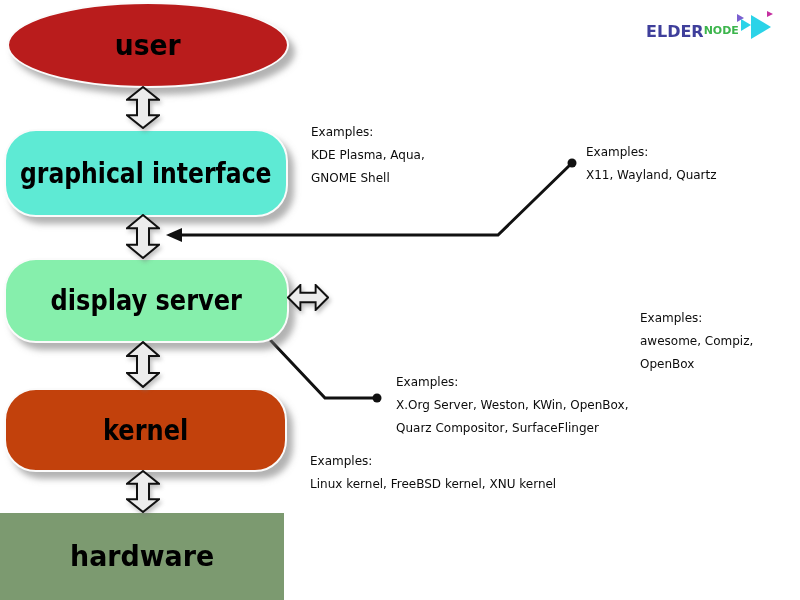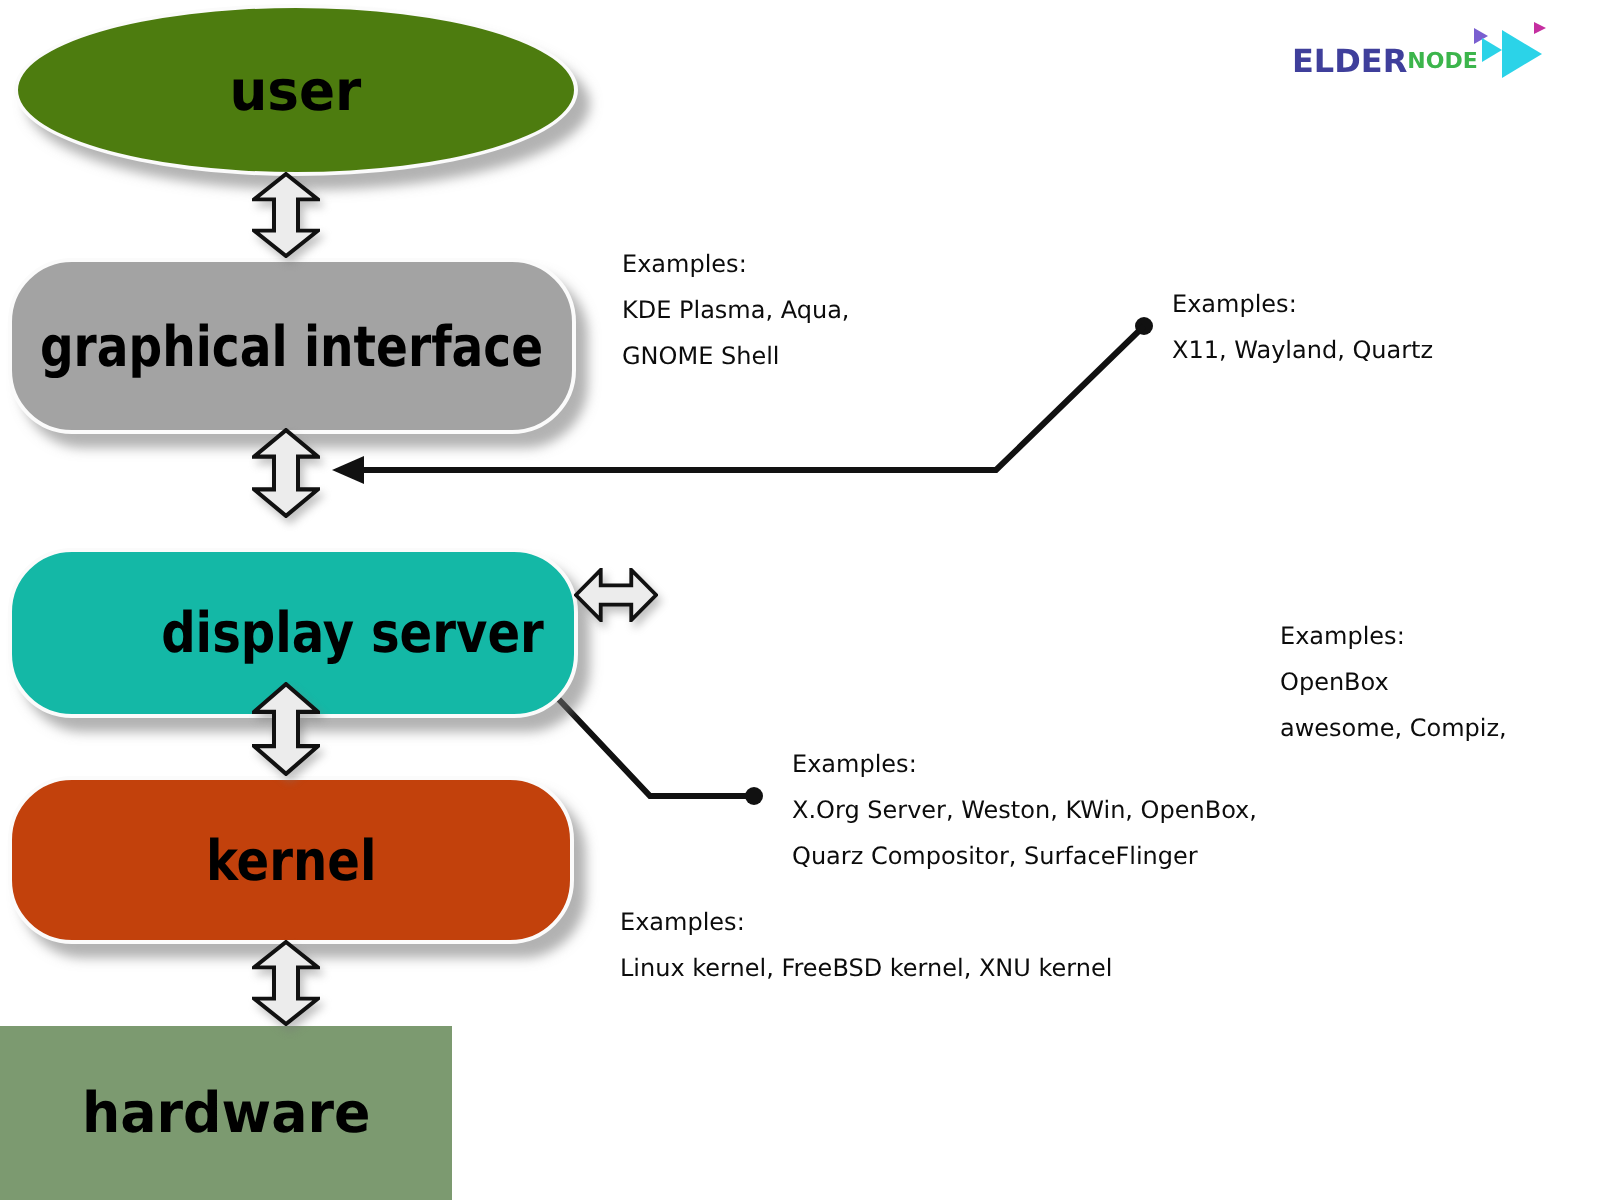--- a/index.html
+++ b/index.html
@@ -13,28 +13,28 @@
     position:absolute; display:flex; align-items:center; justify-content:center;
     font-weight:bold; font-size:28px; color:#000;
   }
   .node .label { display:inline-block; white-space:nowrap; }
   .rounded {
     border-radius:32px; border:2px solid #fbfbfb;
     box-shadow:6px 7px 6px rgba(115,115,115,0.55);
   }
   #node-user {
     left:7px; top:2px; width:278px; height:82px;
-    background:#4d7c0f; border-radius:50%;
+    background:#b91c1c; border-radius:50%;
     border:2px solid #fbfbfb; box-shadow:6px 7px 6px rgba(115,115,115,0.55);
   }
-  #node-graphical-interface { left:4px; top:129px; width:280px; height:84px; background:#a3a3a3; }
-  #node-display-server      { left:4px; top:274px; width:281px; height:81px; background:#14b8a6;justify-content:flex-end; }
+  #node-graphical-interface { left:4px; top:129px; width:280px; height:84px; background:#5eead4; }
+  #node-display-server      { left:4px; top:258px; width:281px; height:81px; background:#86efac; }
   #node-window-manager      { left:330px; top:262px; width:288px; height:75px; background:#80A4DC; }
   #node-kernel              { left:4px; top:388px; width:279px; height:80px; background:#c2410c; }
-  #node-hardware            { left:0px; top:513px; width:226px; height:87px; background:#7C9A70; }
+  #node-hardware            { left:0px; top:513px; width:284px; height:87px; background:#7C9A70; }
 
   .sx84 { transform:scaleX(0.84); }
   .sx86 { transform:scaleX(0.86); }
   .sx95 { transform:scaleX(0.95); }
   .sx96 { transform:scaleX(0.96); }
   .sx98 { transform:scaleX(0.98); }
 
   
   .dbl-arrow { position:absolute; filter:drop-shadow(2px 3px 2px rgba(120,120,120,0.45)); }
   .dbl-arrow path { fill:#ececec; stroke:#111; stroke-width:2; }
@@ -126,22 +126,22 @@
     <div>GNOME Shell</div>
   </div>
 
   <div class="ann" style="left:586px;top:141px">
     <div>Examples:</div>
     <div>X11, Wayland, Quartz</div>
   </div>
 
   <div class="ann" style="left:640px;top:307px">
     <div>Examples:</div>
+    <div>awesome, Compiz,</div>
     <div>OpenBox</div>
-    <div>awesome, Compiz,</div>
   </div>
 
   <div class="ann" style="left:396px;top:371px">
     <div>Examples:</div>
     <div>X.Org Server, Weston, KWin, OpenBox,</div>
     <div>Quarz Compositor, SurfaceFlinger</div>
   </div>
 
   <div class="ann" style="left:310px;top:450px">
     <div>Examples:</div>

